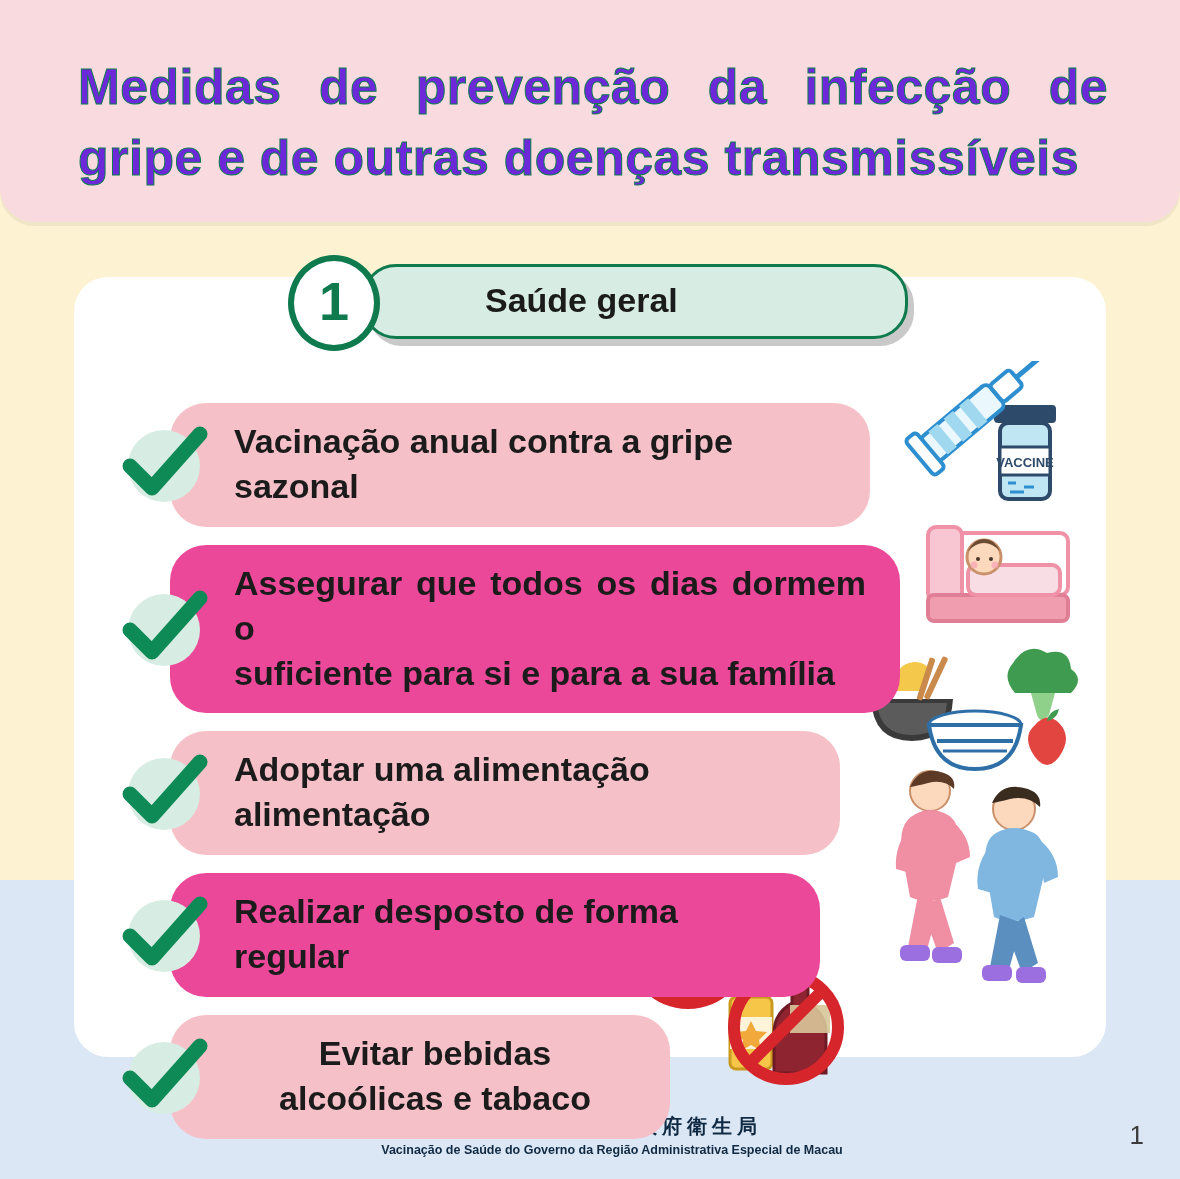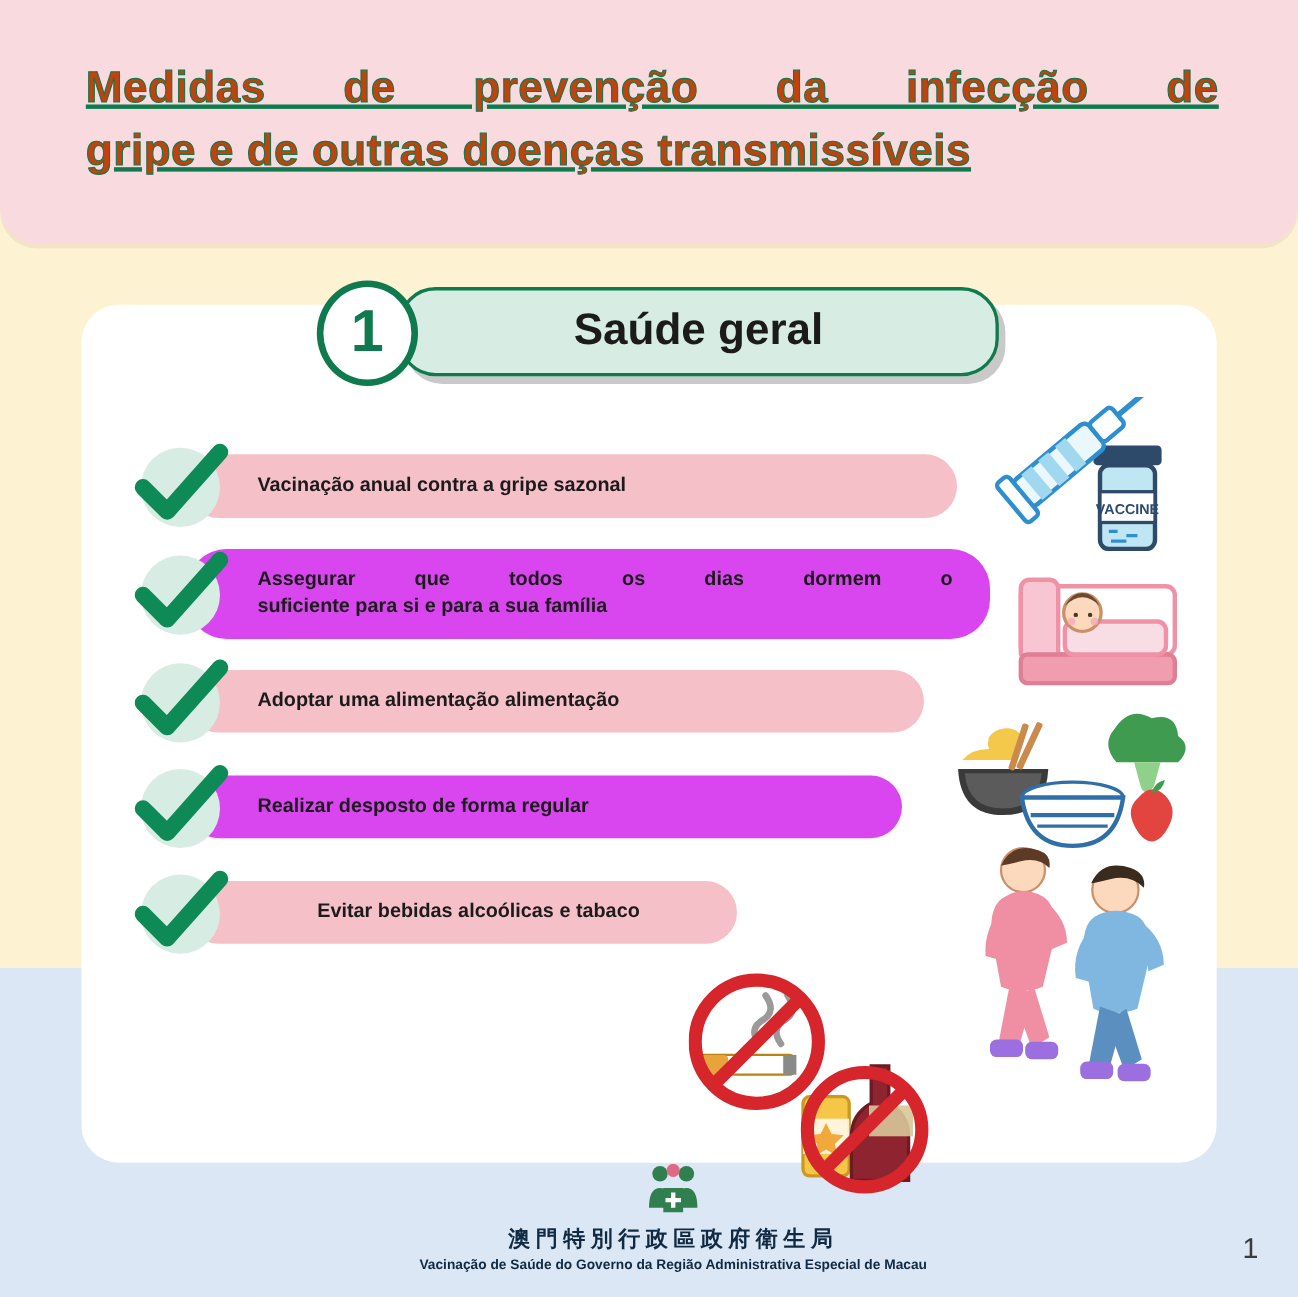--- a/index.html
+++ b/index.html
@@ -41,27 +41,26 @@
   }
 
   
   .title-wrap {
     position: absolute;
     top: 52px;
     left: 78px;
     width: 1030px;
   }
   .title-line {
-    font-size: 40px;
-    font-weight: bold;
-    color: #c2410c;
+    font-size: 50px;
+    font-weight: bold;
+    color: #6d28d9;
     letter-spacing: 0.5px;
     line-height: 1.42;
     text-align: justify;
-    text-decoration: underline;
     -webkit-text-stroke: 1px #0e7a4e;
   }
   .title-line.l1 { text-align-last: justify; }
 
   
   .card {
     position: absolute;
     left: 74px;
     top: 277px;
     width: 1032px;
@@ -120,24 +119,24 @@
     height: 100%;
     border-radius: 34px;
     background: #c9c9c9;
   }
   .section-pill {
     position: relative;
     background: #d7ece2;
     border: 3px solid #0e7a4e;
     border-radius: 34px;
     padding: 14px 120px 16px 120px;
-    font-size: 40px;
+    font-size: 34px;
     font-weight: bold;
     color: #1b1b1b;
-    text-align: center;
+    text-align: left;
     min-width: 300px;
   }
 
   
   .list {
     position: absolute;
     left: 48px;
     top: 126px;
     width: 940px;
   }
@@ -160,29 +159,29 @@
     width: 72px; height: 72px;
     border-radius: 50%;
     background: #d7ece2;
   }
   .check svg { position: absolute; left: 0; top: 0; }
   .pill {
     position: relative;
     margin-left: -38px;
     border-radius: 36px;
     padding: 16px 34px 18px 64px;
-    font-size: 18px;
+    font-size: 34px;
     font-weight: bold;
     color: #1b1b1b;
     line-height: 1.32;
     box-sizing: border-box;
     z-index: 2;
   }
   .pill.pink { background: #f6c0c8; }
-  .pill.peach { background: #d946ef; }
+  .pill.peach { background: #ec4899; }
 
   .w1 { width: 700px; }
   .w2 { width: 730px; text-align: justify; }
   .w3 { width: 670px; }
   .w4 { width: 650px; }
   .w5 { width: 500px; text-align: center; }
   .justify-last { text-align: justify; }
   .justify-last .jl { text-align-last: justify; display: block; }
 
   

